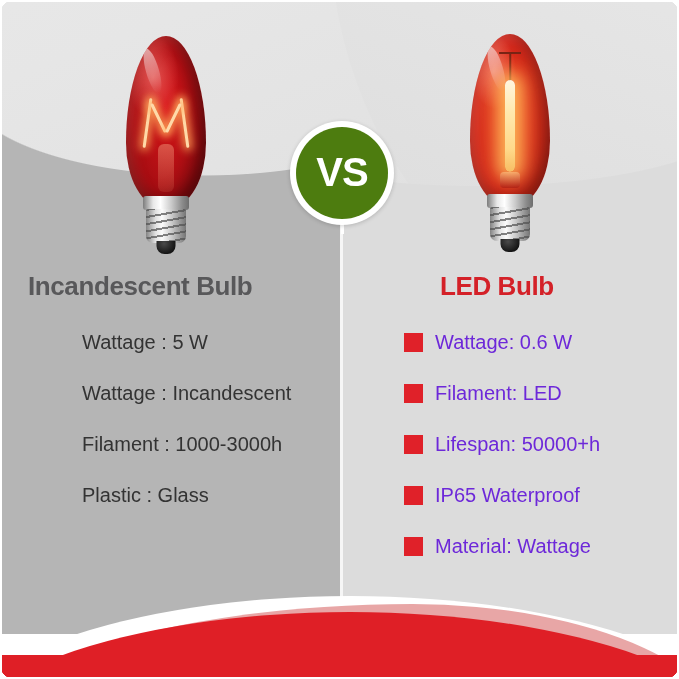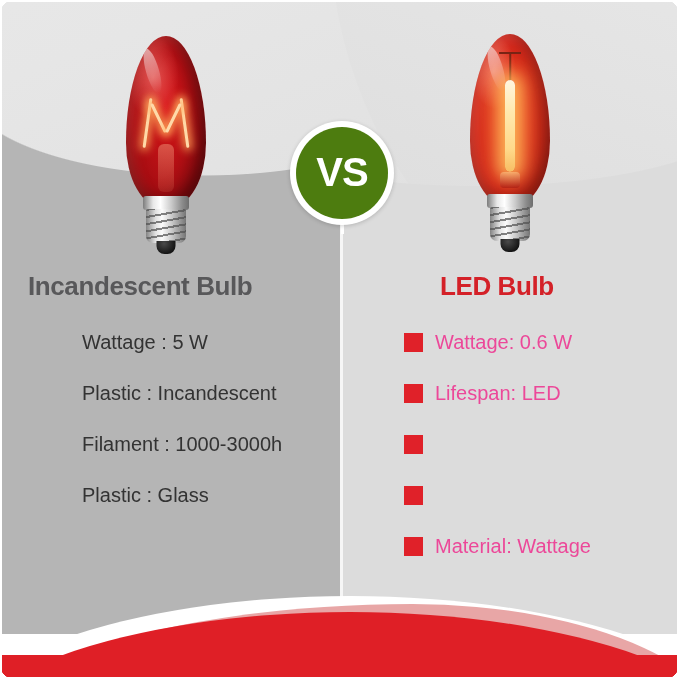--- a/index.html
+++ b/index.html
@@ -66,21 +66,21 @@
   .heading-left  { left:28px;  top:271px; font-size:26px; color:#58585a; }
   .heading-right { left:440px; top:271px; font-size:26px; color:#d42128; }
 
   
   .specs { position:absolute; }
   .specs-left  { left:82px;  top:330px; }
   .specs-right { left:404px; top:330px; }
   .spec-row { display:flex; align-items:center; height:25px; margin-bottom:26px; }
   .spec-text { font-size:20px; color:#3a3a3a; white-space:nowrap; font-weight:400; }
   .specs-left .spec-text { color:#333333; }
-  .specs-right .spec-text { color:#ec4899; }
+  .specs-right .spec-text { color:#6d28d9; }
   .bullet {
     width:19px; height:19px; background:#e02129; margin-right:12px; flex:0 0 19px;
   }
 
   
   .vs-stem { position:absolute; left:341px; top:172px; width:3px; height:62px; background:#ffffff; }
   .vs-badge {
     position:absolute; left:290px; top:121px; width:104px; height:104px;
     border-radius:50%; background:#ffffff;
     display:flex; align-items:center; justify-content:center;
@@ -288,44 +288,46 @@
   </div>
 
   <div class="heading heading-right">LED Bulb</div>
   <div class="heading heading-left">Incandescent Bulb</div>
 
   <div class="specs specs-left">
     <div class="spec-row">
       <span class="spec-text">Wattage : 5 W</span>
     </div>
     <div class="spec-row">
-      <span class="spec-text">Plastic : Incandescent</span>
+      <span class="spec-text">Wattage : Incandescent</span>
     </div>
     <div class="spec-row">
       <span class="spec-text">Filament : 1000-3000h</span>
     </div>
     <div class="spec-row">
       <span class="spec-text">Plastic : Glass</span>
     </div>
   </div>
 
   <div class="specs specs-right">
     <div class="spec-row">
       <span class="bullet"></span>
       <span class="spec-text">Wattage: 0.6 W</span>
     </div>
     <div class="spec-row">
       <span class="bullet"></span>
-      <span class="spec-text">Lifespan: LED</span>
-    </div>
-    <div class="spec-row">
-      <span class="bullet"></span>
-    </div>
-    <div class="spec-row">
-      <span class="bullet"></span>
+      <span class="spec-text">Filament: LED</span>
+    </div>
+    <div class="spec-row">
+      <span class="bullet"></span>
+      <span class="spec-text">Lifespan: 50000+h</span>
+    </div>
+    <div class="spec-row">
+      <span class="bullet"></span>
+      <span class="spec-text">IP65 Waterproof</span>
     </div>
     <div class="spec-row">
       <span class="bullet"></span>
       <span class="spec-text">Material: Wattage</span>
     </div>
   </div>
 
   <div class="wave-white"></div>
   <div class="wave-pink"></div>
   <div class="wave-red"></div>

